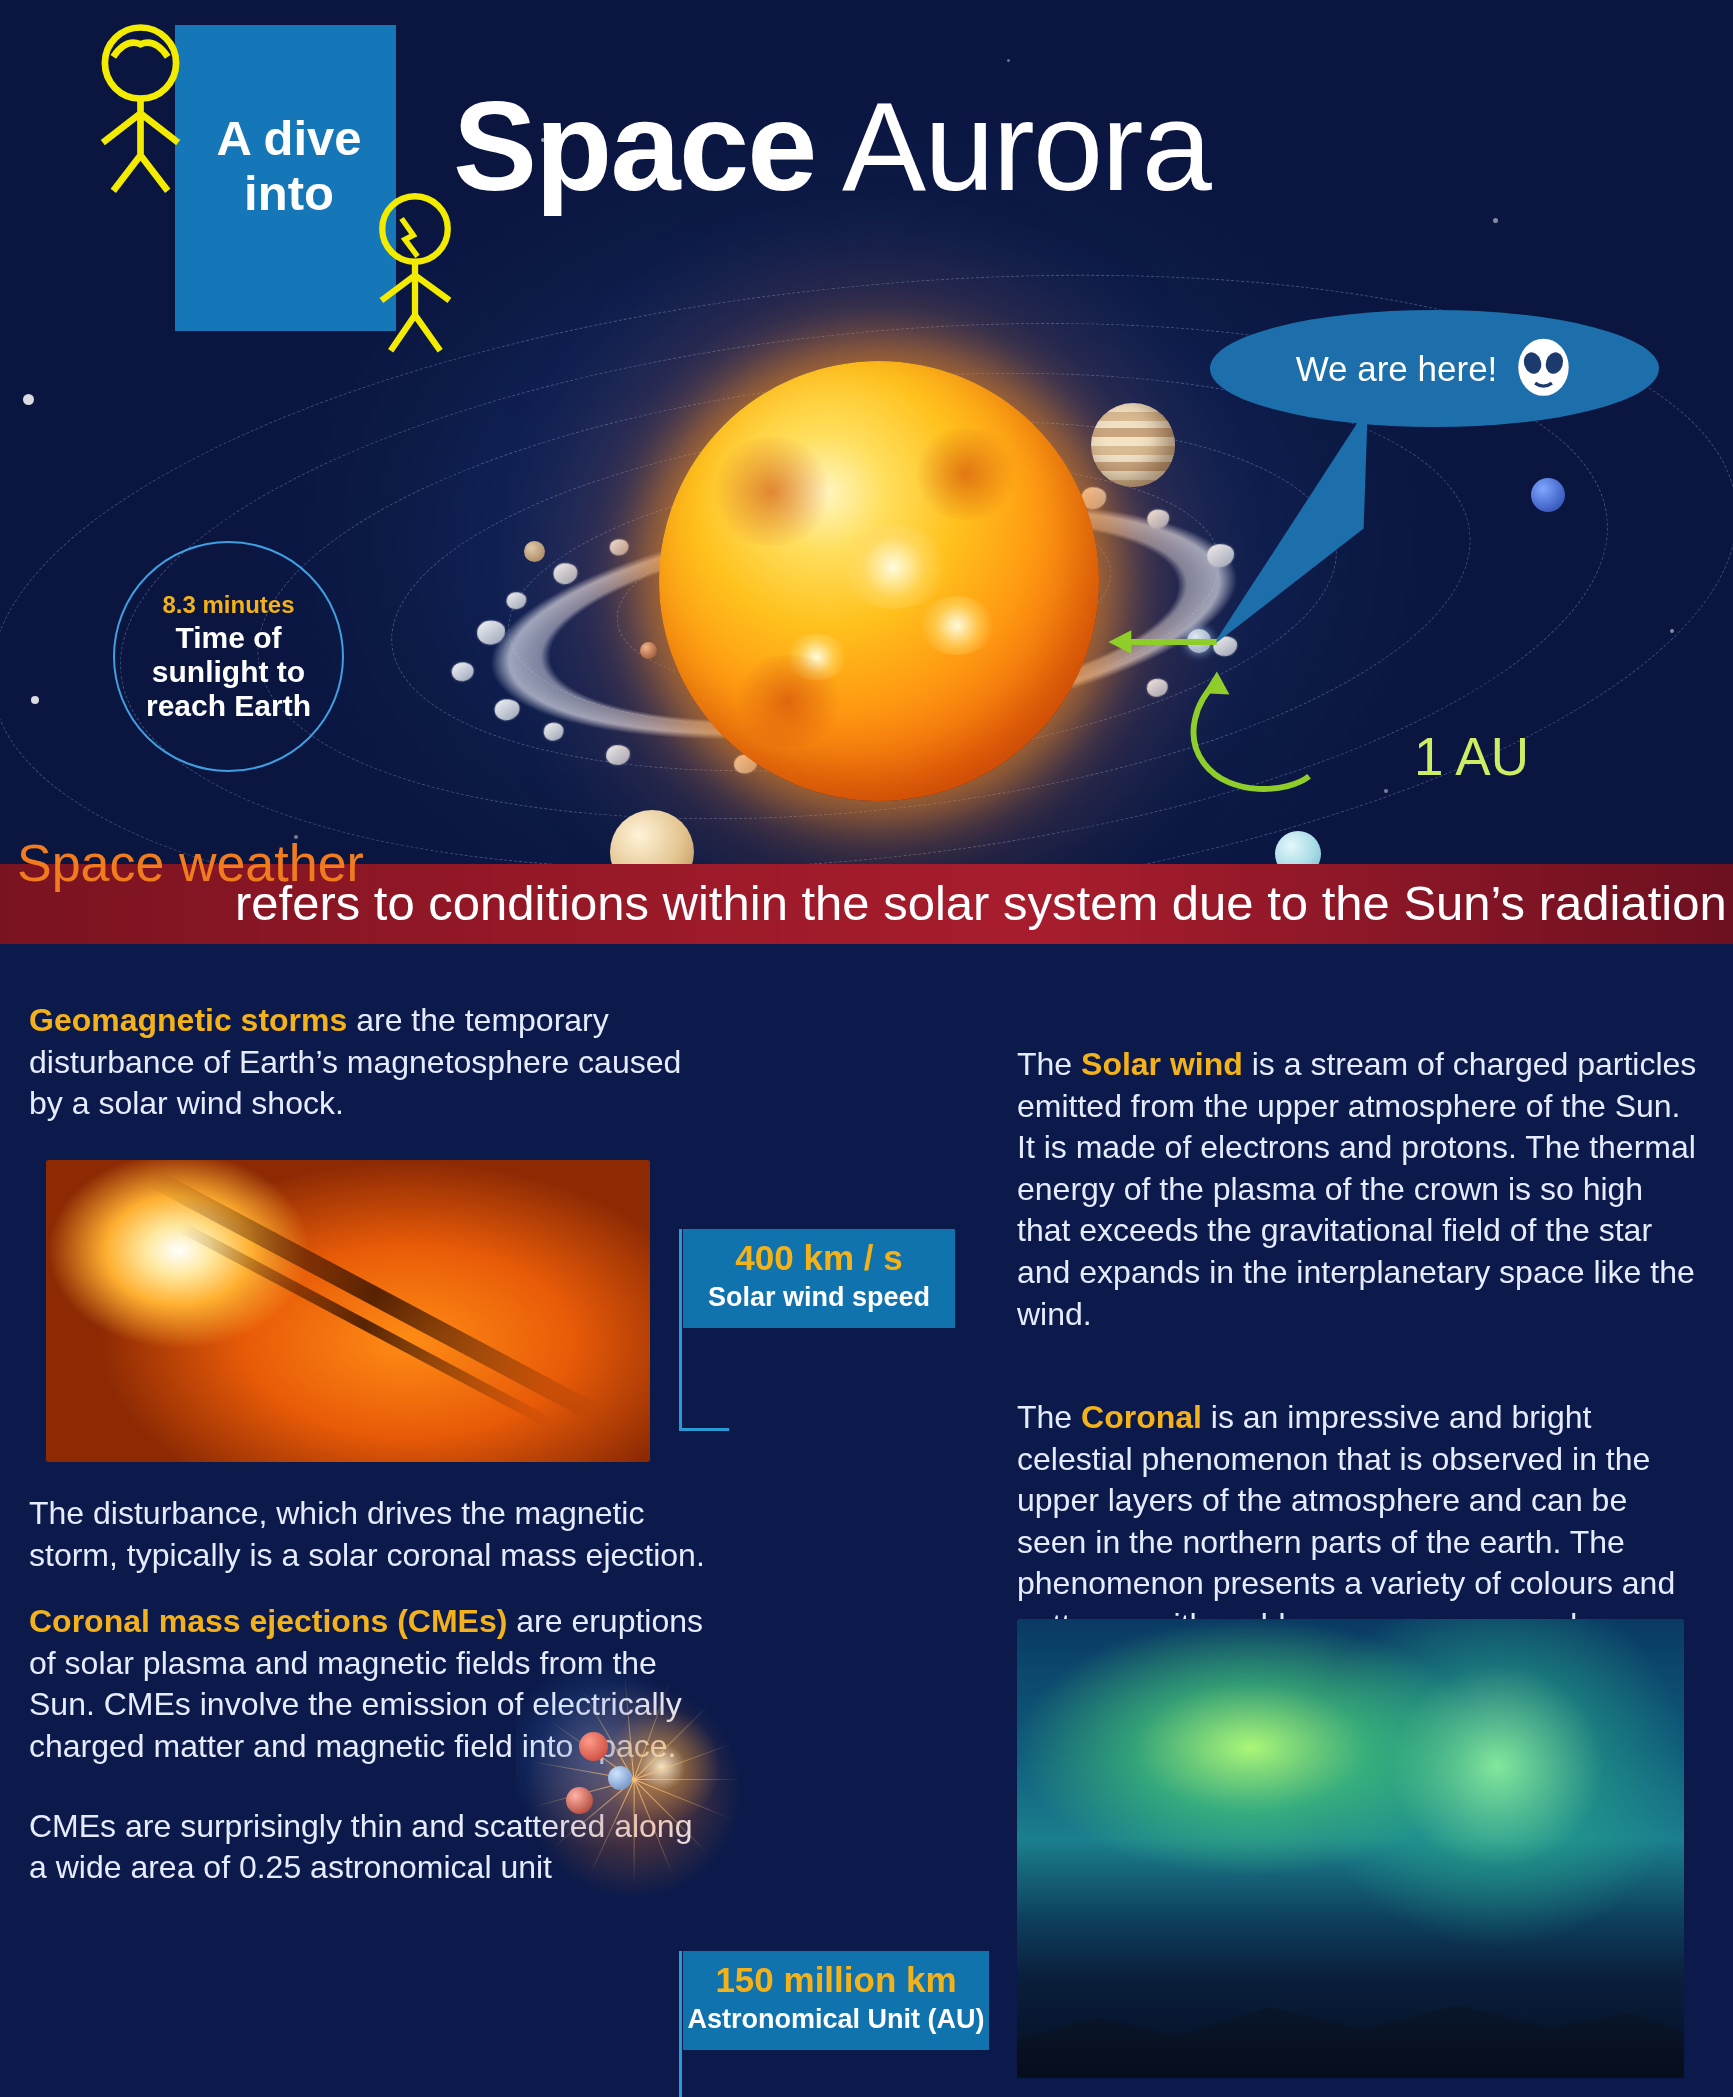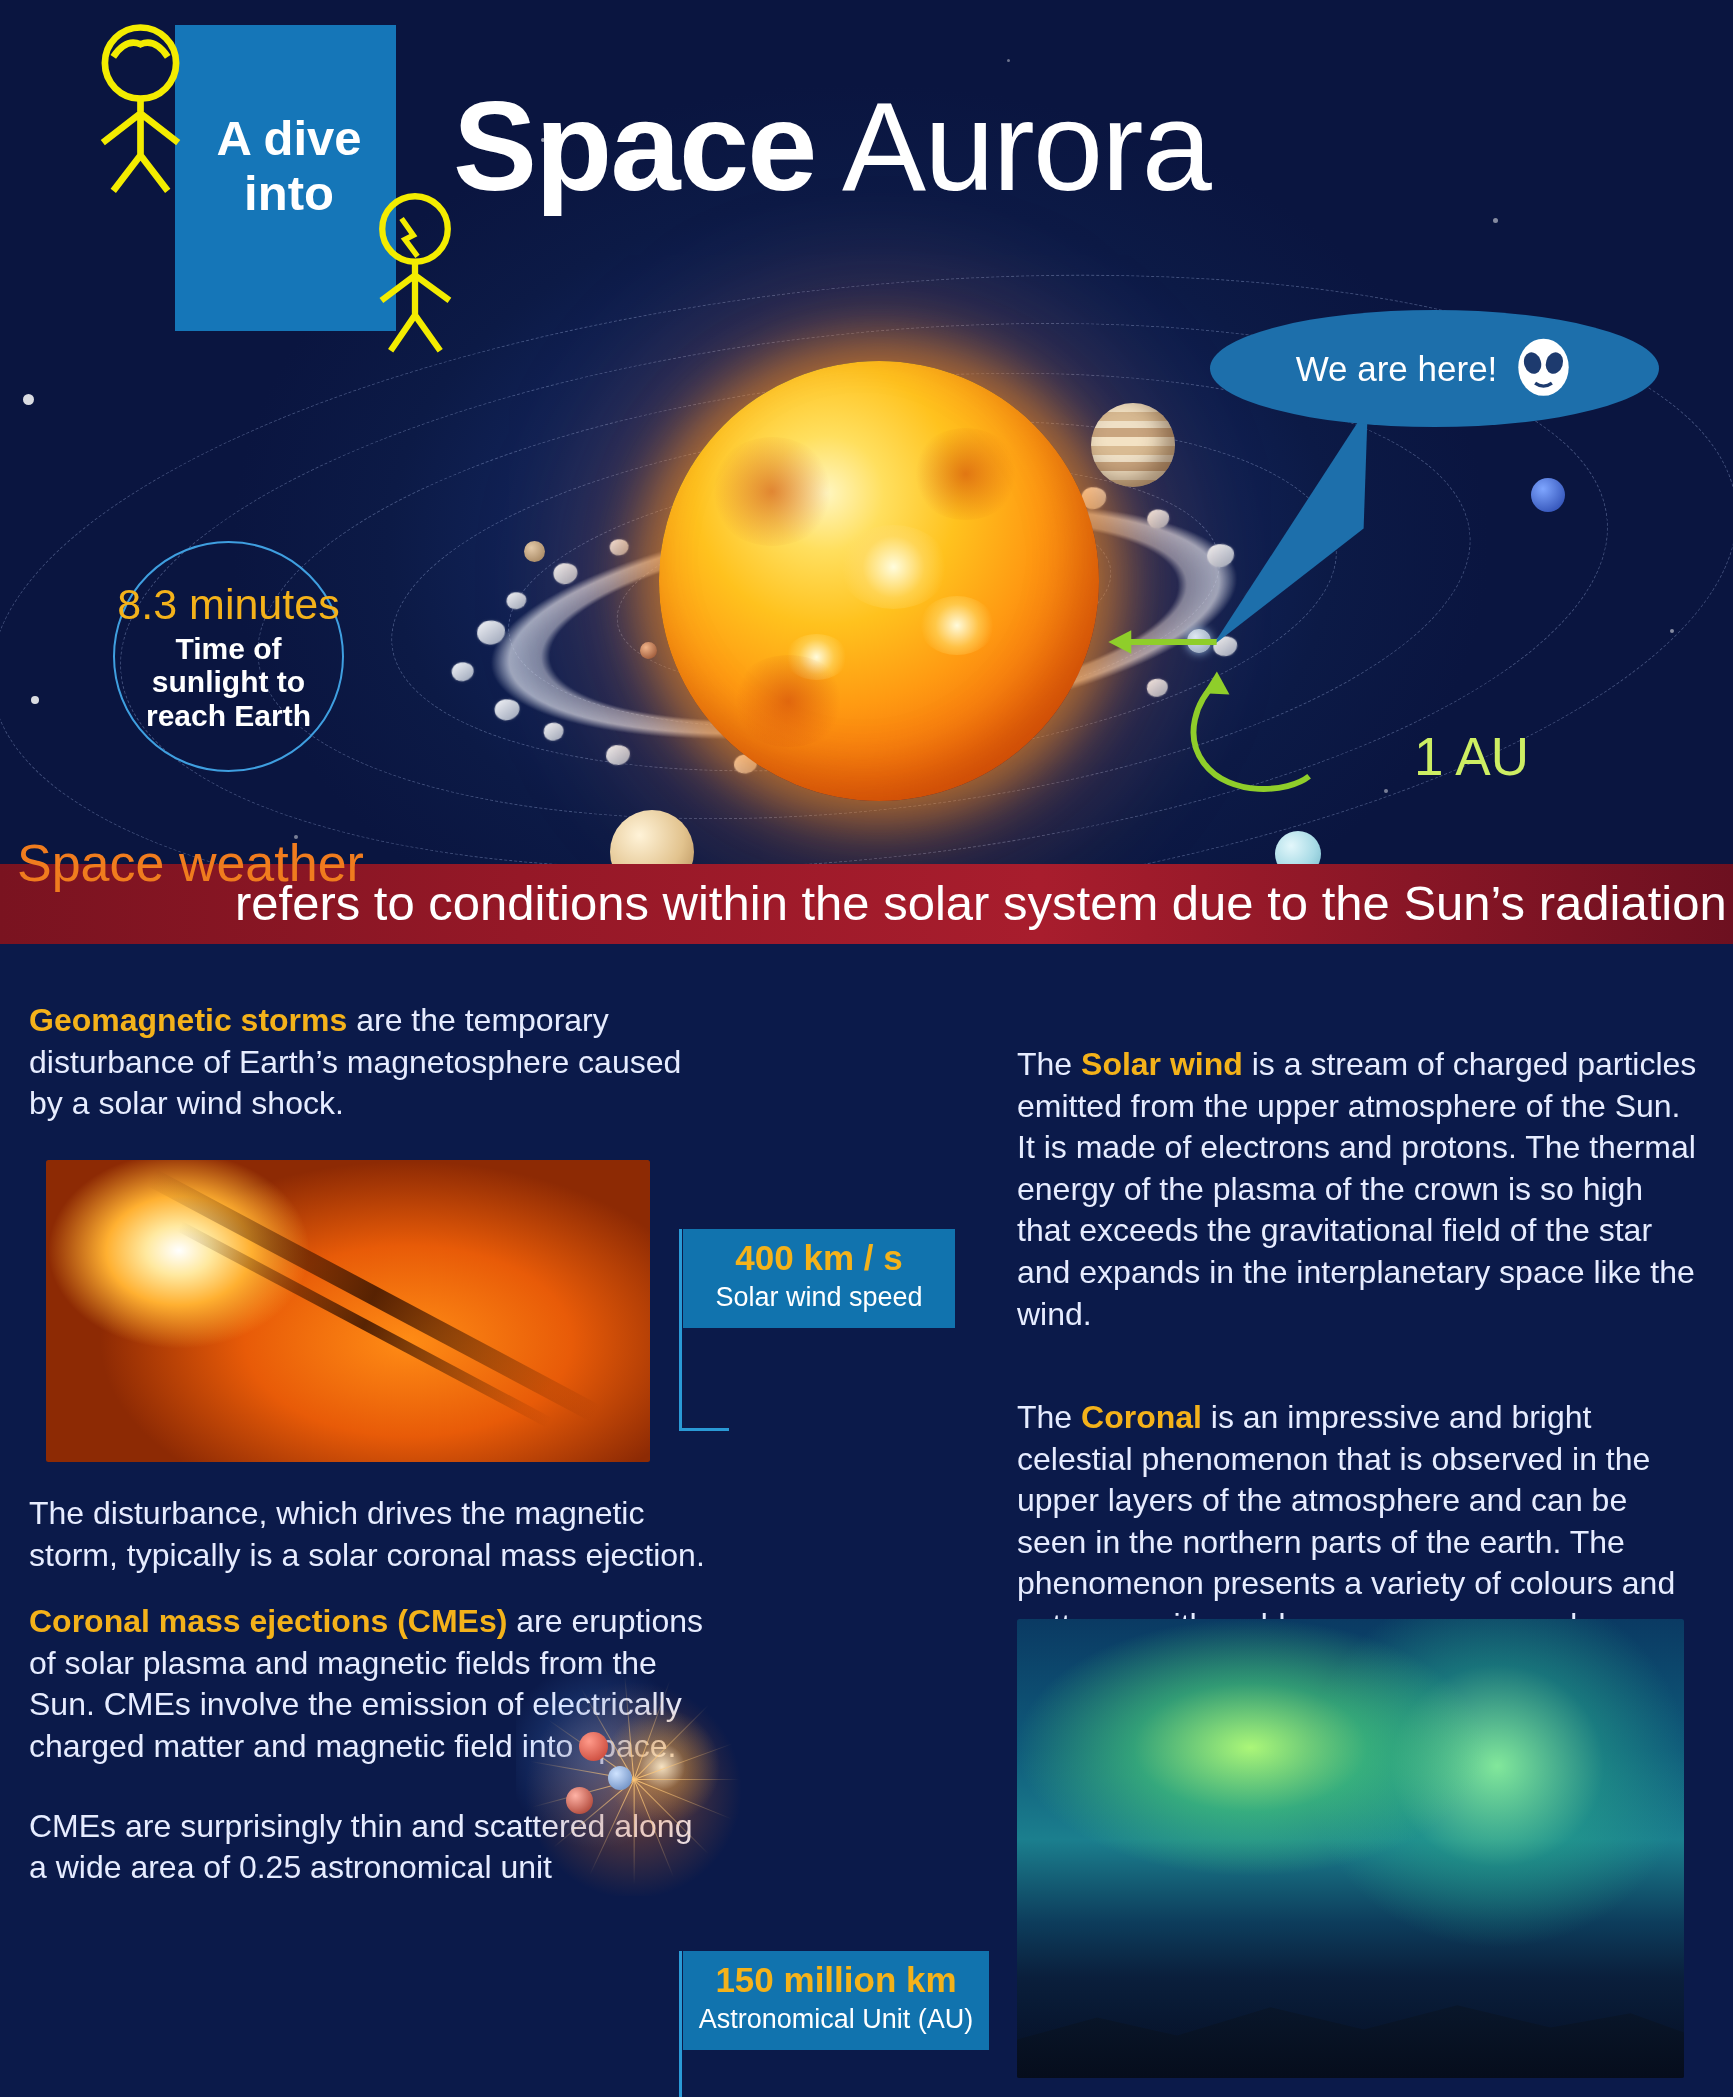--- a/index.html
+++ b/index.html
@@ -111,21 +111,21 @@
   .bubble-text { color:#fff; font-size:35px; }
   .tail-svg { position:absolute; left:1074px; top:390px; }
 
   
   .minutes-circle {
     position:absolute; left:113px; top:541px; width:227px; height:227px;
     border-radius:50%; border:2.5px solid #3f9fe0;
     display:flex; flex-direction:column; align-items:center; justify-content:center;
     text-align:center;
   }
-  .minutes-value { color:#f4b21a; font-size:43px; font-weight:normal; }
+  .minutes-value { color:#f4b21a; font-size:24px; font-weight:bold; }
   .minutes-label { color:#ffffff; font-size:30px; font-weight:bold; line-height:1.12; margin-top:2.5px; }
 
   .au-label {
     position:absolute; left:1414px; top:726px;
     color:#cdee63; font-size:53px; font-weight:normal;
   }
 
   
   .banner {
     position:absolute; left:0; top:864px; width:1734px; height:80px;
@@ -190,21 +190,21 @@
     background:linear-gradient(90deg, rgba(255,200,120,.9), rgba(255,140,40,0));
     transform-origin: 0 50%;
   }
   .cme-ball { position:absolute; border-radius:50%; }
 
   
   .callout {
     position:absolute; background:#1173ae; text-align:center; color:#fff;
   }
   .callout .val { color:#f4b21a; font-size:35px; font-weight:bold; padding-top:9.2px; }
-  .callout .cap { color:#ffffff; font-size:27px; padding:4.2px 0 10px 0; }
+  .callout .cap { color:#ffffff; font-size:27px; padding:4.2px 0 10px 0;font-weight:bold; }
   .callout-rule { position:absolute; width:2.5px; background:#2a9ad6; }
   .callout-rule-h { position:absolute; height:2.5px; background:#2a9ad6; }
 </style>
 </head>
 <body>
 
 <div class="scene">
 
   <div class="starfield">
     <div class="star" style="left:23px;top:394px;width:11px;height:11px;"></div>

